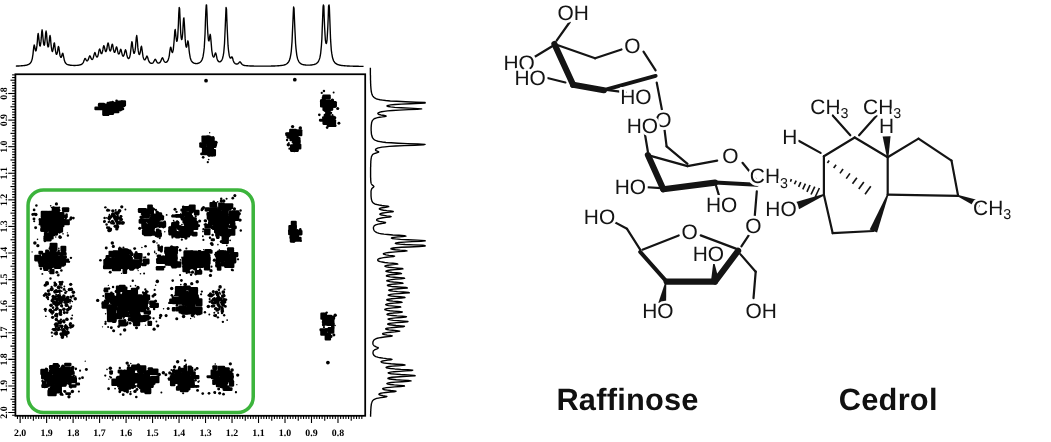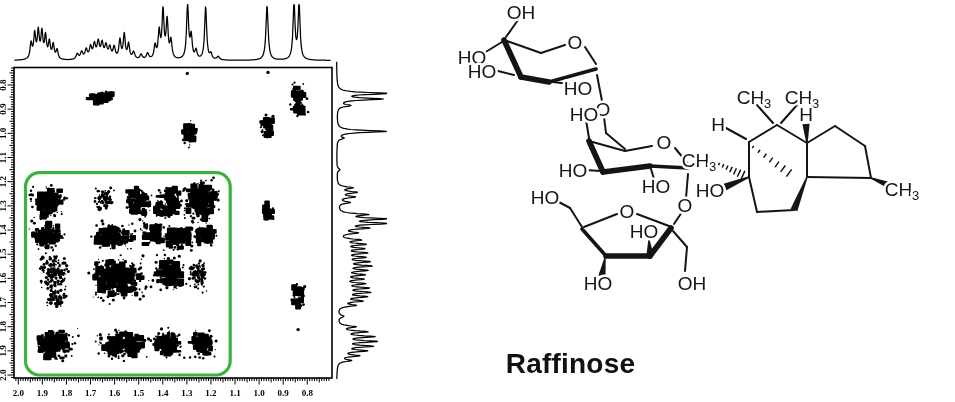--- a/index.html
+++ b/index.html
@@ -3018,14 +3018,15 @@
           <text x="85" y="28.5" text-anchor="middle" class="atom"><tspan>CH</tspan><tspan class="sub" dy="4">3</tspan></text>
           <text x="133" y="28.5" text-anchor="middle" class="atom"><tspan>CH</tspan><tspan class="sub" dy="4">3</tspan></text>
           <text x="49" y="55.5" text-anchor="middle" class="atom">H</text>
           <text x="137" y="45.5" text-anchor="middle" class="atom">H</text>
           <text x="30" y="91.5" text-anchor="middle" class="atom"><tspan>CH</tspan><tspan class="sub" dy="4">3</tspan></text>
           <text x="41" y="121.5" text-anchor="middle" class="atom">HO</text>
           <text x="233" y="120.5" text-anchor="middle" class="atom"><tspan>CH</tspan><tspan class="sub" dy="4">3</tspan></text>
         </g>
       </svg>
   </div>
+  <div class="mol-caption" style="left:700px;width:215px">Cedrol</div>
 
 </div>
 
 </body></html>

